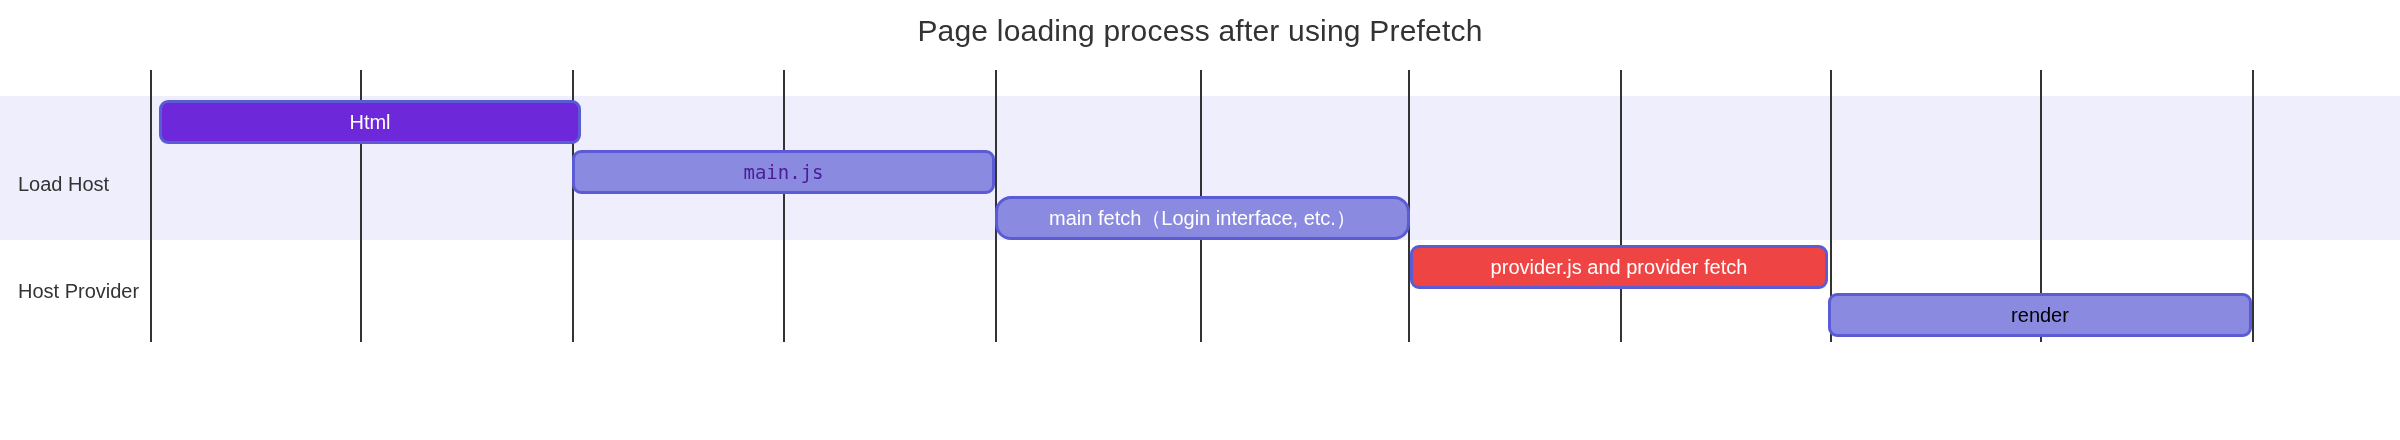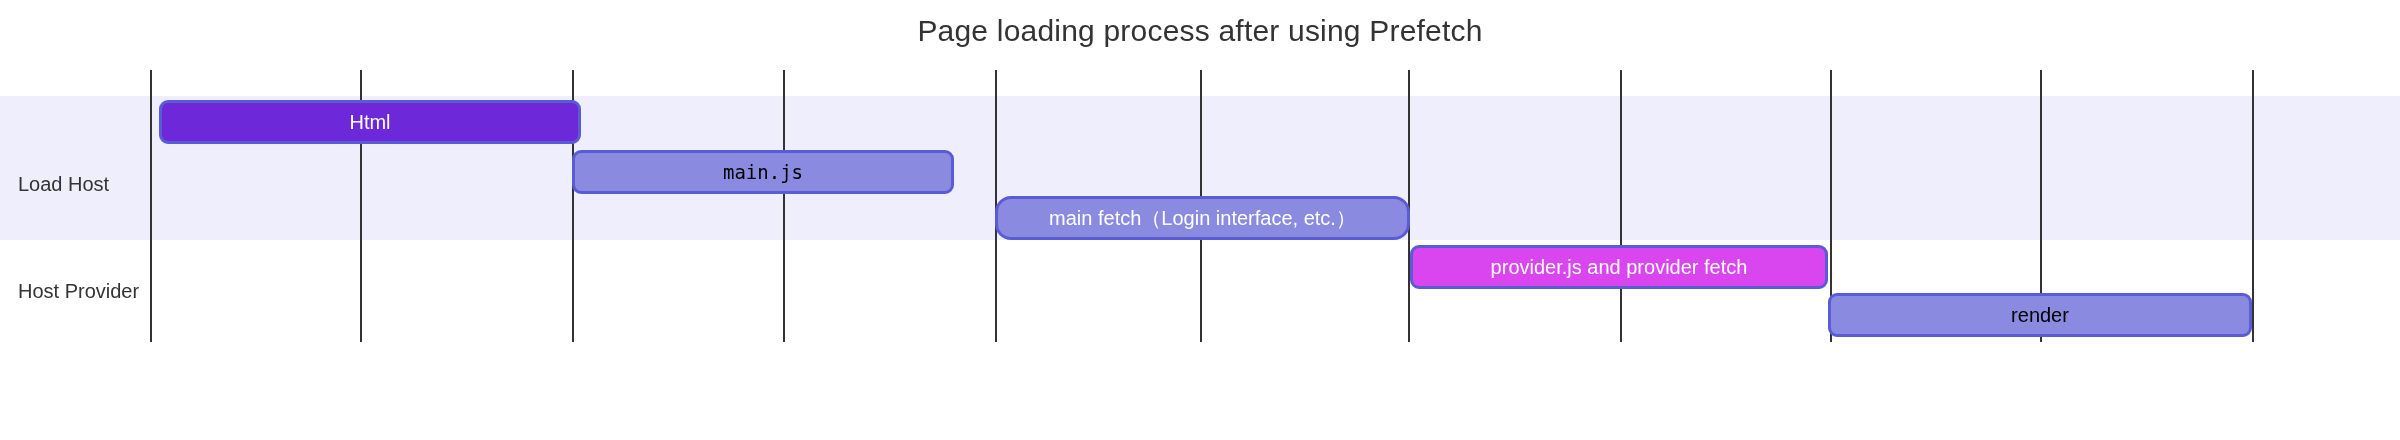--- a/index.html
+++ b/index.html
@@ -106,19 +106,19 @@
       <div class="gridline" style="left: 1830px; background: rgb(51, 51, 51);"></div>
       <div class="gridline" style="left: 2040px; background: rgb(51, 51, 51);"></div>
       <div class="gridline" style="left: 2252px; background: rgb(51, 51, 51);"></div>
     </div>
   <div id="lane-labels">
       <div class="lane-label" style="top: 184px; color: rgb(51, 51, 51);">Load Host</div>
       <div class="lane-label" style="top: 291px; color: rgb(51, 51, 51);">Host Provider</div>
     </div>
   <div id="bars">
       <div class="task-bar" style="left: 150px; width: 422px; top: 100px; background: #6d28d9; border-color: rgb(91, 91, 214); color: rgb(255, 255, 255); margin-left: 9px;">Html</div>
-      <div class="task-bar mono" style="left: 572px; width: 382px; top: 150px; background: rgb(138, 138, 224); border-color: rgb(91, 91, 214); color: #000000;">main.js</div>
+      <div class="task-bar mono" style="left: 572px; width: 423px; top: 150px; background: rgb(138, 138, 224); border-color: rgb(91, 91, 214); color: #4c1d95;">main.js</div>
       <div class="task-bar" style="left: 995px; width: 415px; top: 196px; background: rgb(138, 138, 224); border-color: rgb(91, 91, 214); color: rgb(255, 255, 255); border-radius: 16px;">main fetch（Login interface, etc.）</div>
-      <div class="task-bar" style="left: 1410px; width: 418px; top: 245px; background: #d946ef; border-color: rgb(91, 91, 214); color: rgb(255, 255, 255);">provider.js and provider fetch</div>
+      <div class="task-bar" style="left: 1410px; width: 418px; top: 245px; background: #ef4444; border-color: rgb(91, 91, 214); color: rgb(255, 255, 255);">provider.js and provider fetch</div>
       <div class="task-bar" style="left: 1828px; width: 424px; top: 293px; background: rgb(138, 138, 224); border-color: rgb(91, 91, 214); color: #000000;">render</div>
     </div>
 
 </div>
 
 </body></html>

